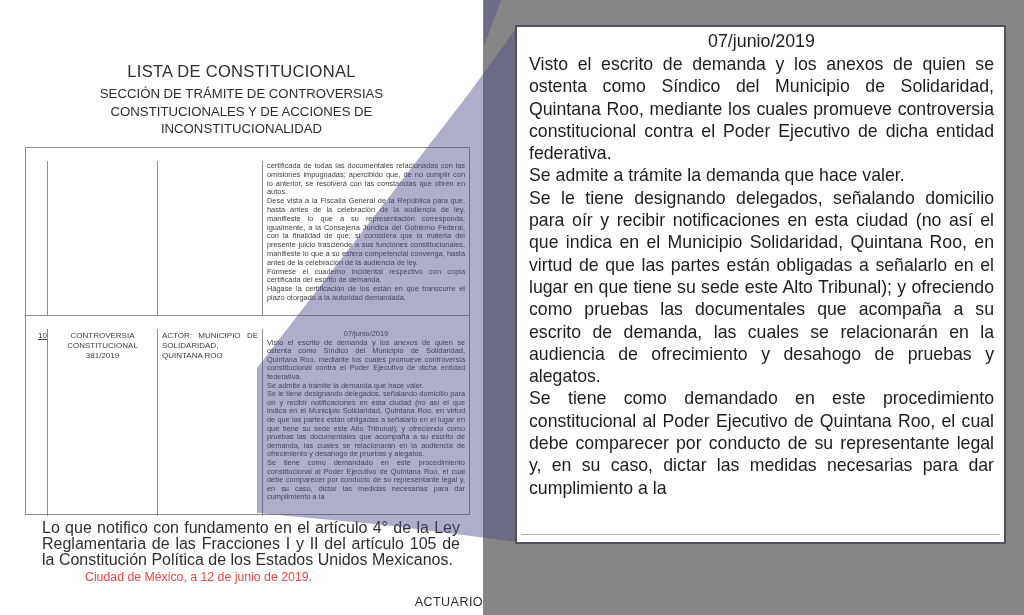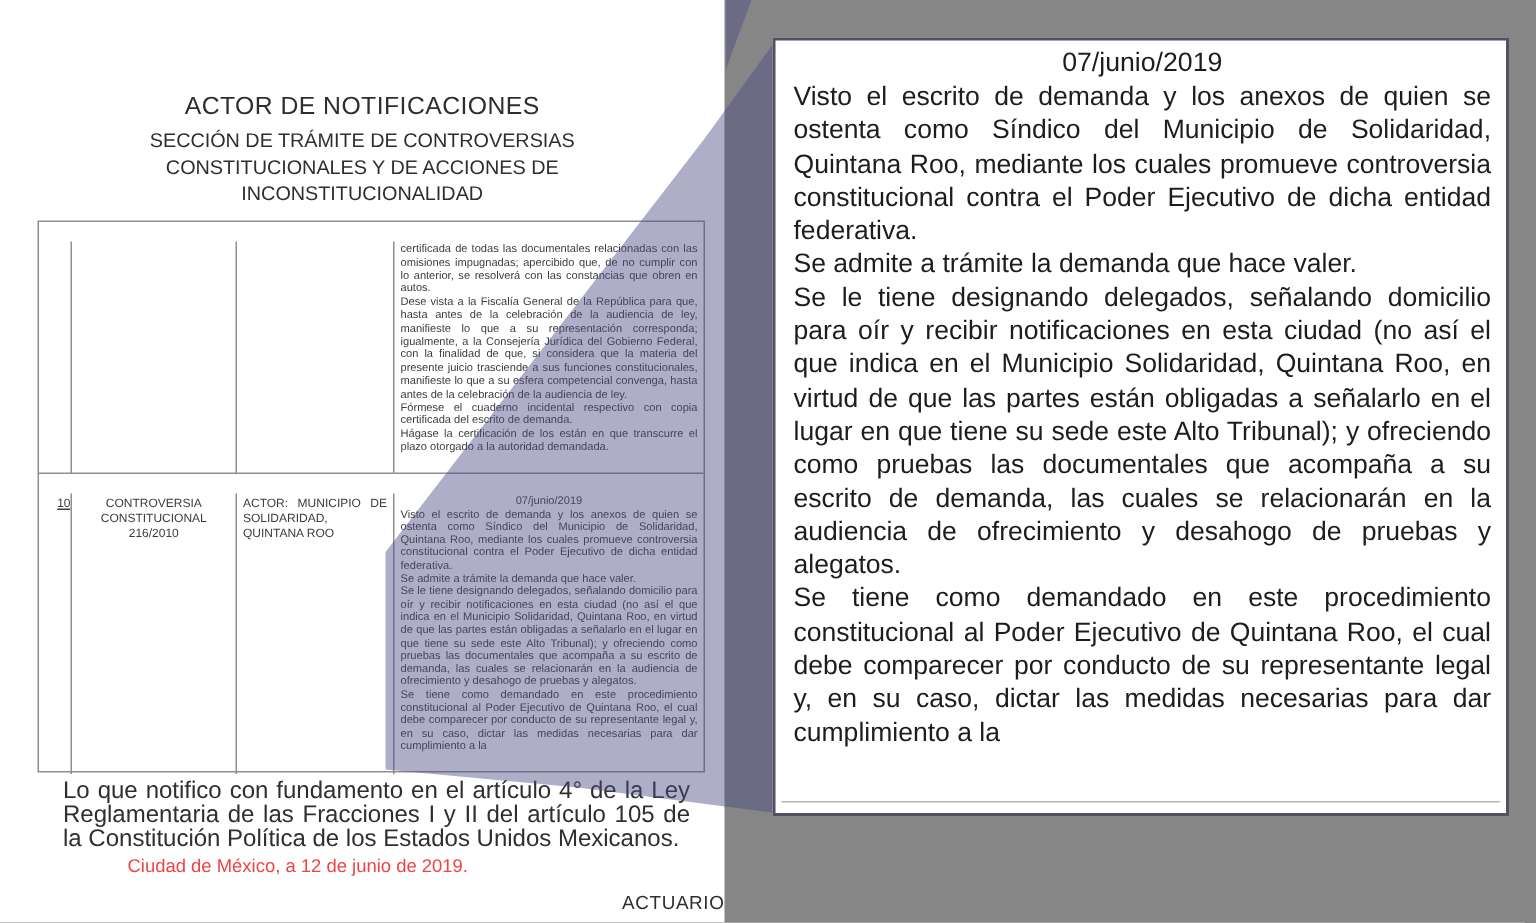--- a/index.html
+++ b/index.html
@@ -49,42 +49,42 @@
   .mag-hairline { position:absolute; left:4px; right:4px; bottom:7px; height:1px; background:#b5b5b5; }
 </style>
 </head>
 <body>
 
 <div class="backdrop"></div>
 
 <div class="document">
 
   <div class="title-block">
-    <div class="title-main">ACTOR DE NOTIFICACIONES</div>
+    <div class="title-main">LISTA DE CONSTITUCIONAL</div>
     <div class="title-sub">
       <div>SECCIÓN DE TRÁMITE DE CONTROVERSIAS</div>
       <div>CONSTITUCIONALES Y DE ACCIONES DE</div>
       <div>INCONSTITUCIONALIDAD</div>
     </div>
   </div>
 
   <div class="ntable">
 
     <div class="cell c1"></div>
     <div class="cell c2"></div>
     <div class="cell c3"></div>
     <div class="cell c4 last-col">
       <p>certificada de todas las documentales relacionadas con las omisiones impugnadas; apercibido que, de no cumplir con lo anterior, se resolverá con las constancias que obren en autos.</p>
       <p>Dese vista a la Fiscalía General de la República para que, hasta antes de la celebración de la audiencia de ley, manifieste lo que a su representación corresponda; igualmente, a la Consejería Jurídica del Gobierno Federal, con la finalidad de que, si considera que la materia del presente juicio trasciende a sus funciones constitucionales, manifieste lo que a su esfera competencial convenga, hasta antes de la celebración de la audiencia de ley.</p>
       <p>Fórmese el cuaderno incidental respectivo con copia certificada del escrito de demanda.</p>
       <p>Hágase la certificación de los están en que transcurre el plazo otorgado a la autoridad demandada.</p>
     </div>
 
     <div class="cell c1 last-row">10</div>
-    <div class="cell c2 last-row">CONTROVERSIA CONSTITUCIONAL 216/2010</div>
+    <div class="cell c2 last-row">CONTROVERSIA CONSTITUCIONAL 381/2019</div>
     <div class="cell c3 last-row">ACTOR: MUNICIPIO DE SOLIDARIDAD, QUINTANA ROO</div>
     <div class="cell c4 last-col last-row dense">
       <p class="date-line">07/junio/2019</p>
       <p>Visto el escrito de demanda y los anexos de quien se ostenta como Síndico del Municipio de Solidaridad, Quintana Roo, mediante los cuales promueve controversia constitucional contra el Poder Ejecutivo de dicha entidad federativa.</p>
       <p>Se admite a trámite la demanda que hace valer.</p>
       <p>Se le tiene designando delegados, señalando domicilio para oír y recibir notificaciones en esta ciudad (no así el que indica en el Municipio Solidaridad, Quintana Roo, en virtud de que las partes están obligadas a señalarlo en el lugar en que tiene su sede este Alto Tribunal); y ofreciendo como pruebas las documentales que acompaña a su escrito de demanda, las cuales se relacionarán en la audiencia de ofrecimiento y desahogo de pruebas y alegatos.</p>
       <p>Se tiene como demandado en este procedimiento constitucional al Poder Ejecutivo de Quintana Roo, el cual debe comparecer por conducto de su representante legal y, en su caso, dictar las medidas necesarias para dar cumplimiento a la</p>
     </div>
   </div>
 

